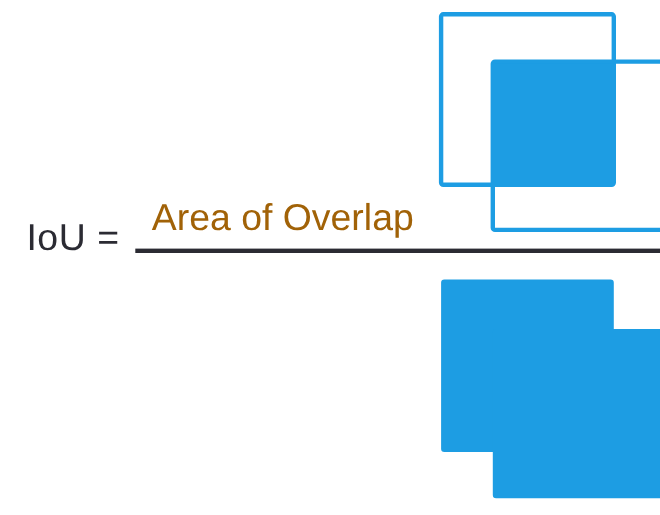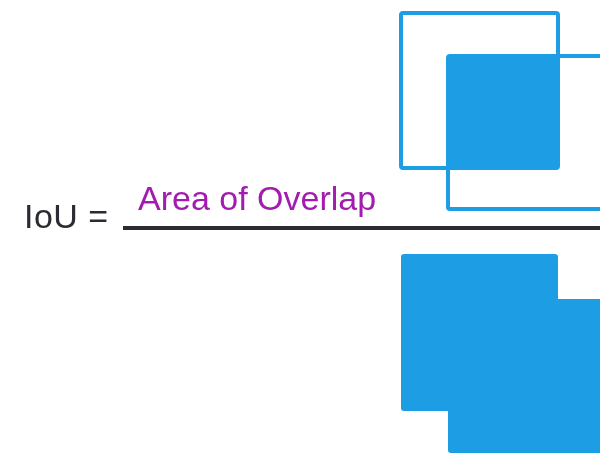--- a/index.html
+++ b/index.html
@@ -35,21 +35,21 @@
     letter-spacing: 0.5px;
     white-space: nowrap;
   }
 
   .fraction-numerator {
     position: absolute;
     left: 122px;
     top: 179px;
     font-size: 34px;
     line-height: 38px;
-    color: #a21caf;
+    color: #a16207;
     white-space: nowrap;
   }
 
   .fraction-denominator {
     position: absolute;
     left: 122px;
     top: 250px;
     font-size: 34px;
     line-height: 38px;
     color: #2b2b33;

